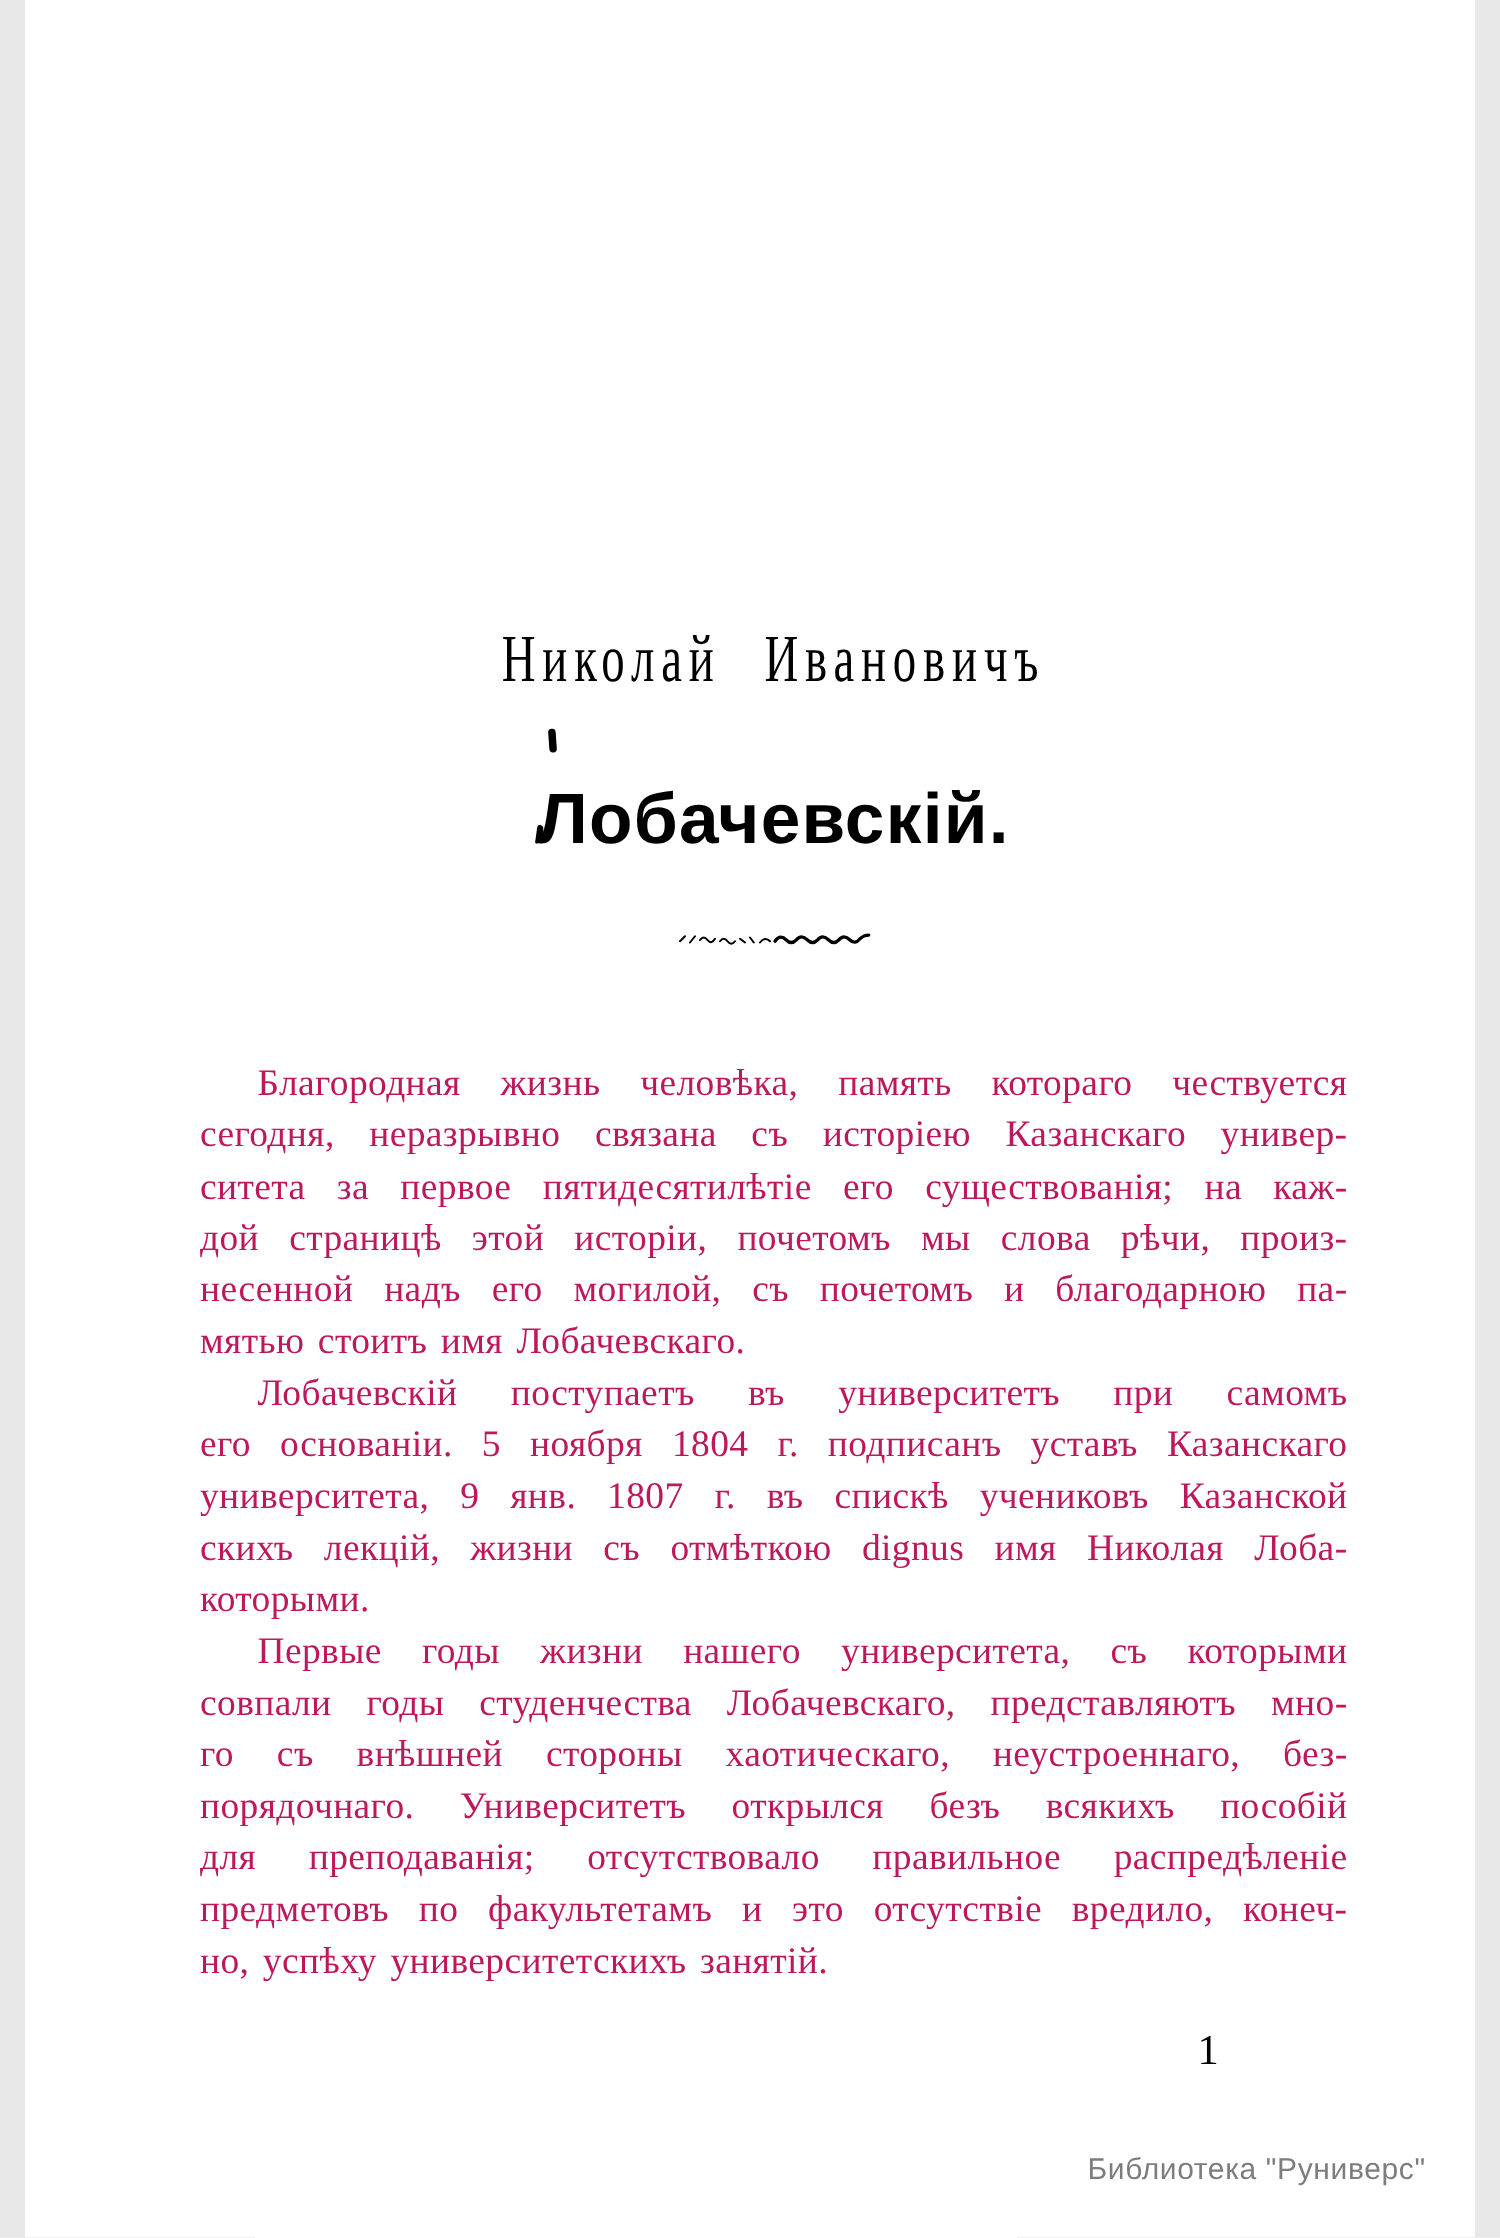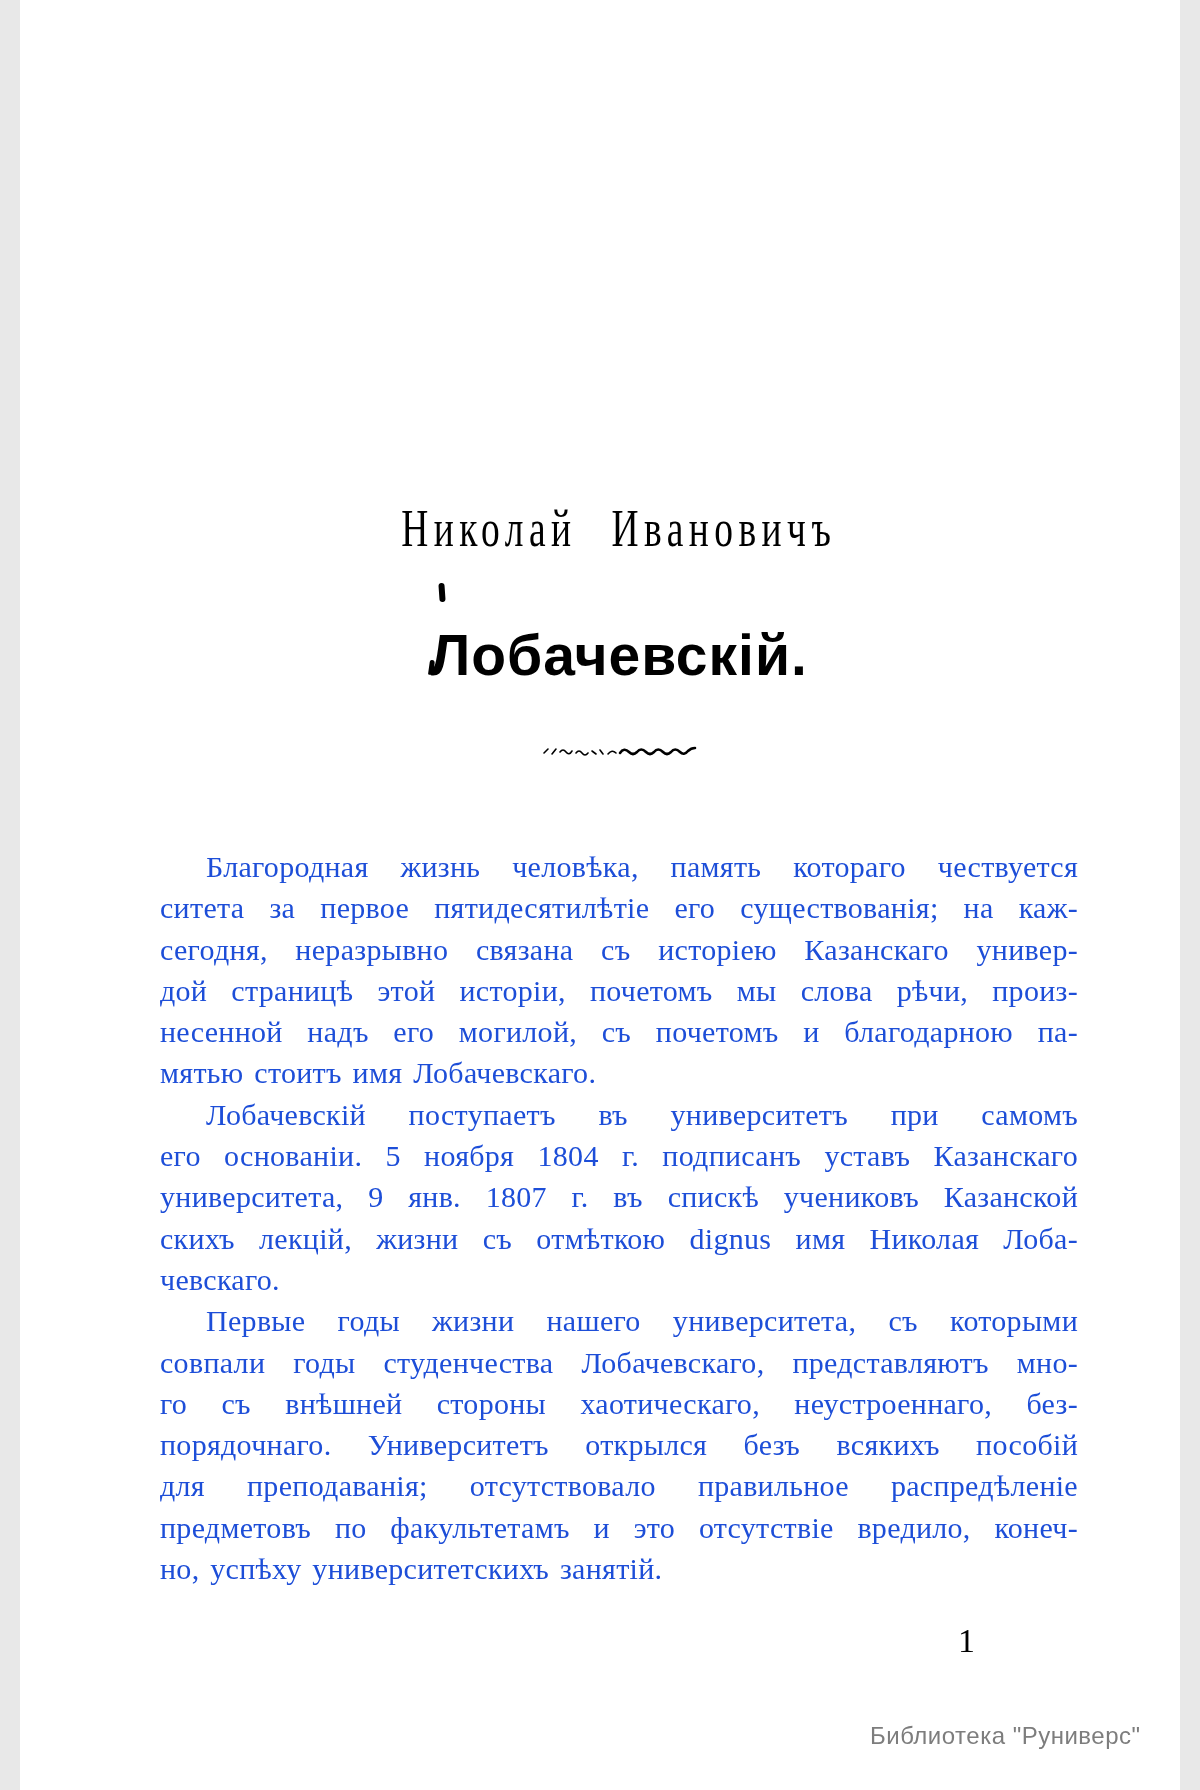--- a/index.html
+++ b/index.html
@@ -55,21 +55,21 @@
   .divider{
     position:absolute;left:522px;top:744px;width:160px;height:18px;
   }
   
   .body-text{
     position:absolute;left:140px;top:846px;width:918px;
     font-size:30px;
     line-height:41.3px;
     letter-spacing:0.3px;
     word-spacing:3px;
-    color:#1d4ed8;
+    color:#be185d;
   }
   .body-text .line{
     display:block;
     height:41.3px;
     text-align:justify;
     text-align-last:justify;
     white-space:normal;
     overflow:visible;
   }
   .body-text .line.indent{ padding-left:46px; }
@@ -105,30 +105,30 @@
 
   <div class="ink-mark-b"></div>
 
   <svg class="divider" viewBox="0 0 160 18" xmlns="http://www.w3.org/2000/svg">
     <path d="M2 9 l4 -4 M10 10 l4 -5 M18 8 q3 -4 6 0 q3 4 6 -1 M34 9 q3 -4 6 0 q3 4 6 0 M50 7 l4 3 M58 6 l3 4 M66 10 q4 -5 8 -1" fill="none" stroke="#000" stroke-width="1.6" stroke-linecap="round"></path>
     <path d="M78 9 q4 -6 9 -1 q4 4 8 0 q4 -5 9 0 q4 4 8 0 q4 -5 9 0 q4 4 8 0 q4 -5 9 0 q4 4 8 -1 q3 -3 7 -3" fill="none" stroke="#000" stroke-width="2.6" stroke-linecap="round"></path>
   </svg>
 
   <div class="body-text">
       <div class="line indent">Благородная жизнь человѣка, память котораго чествуется</div>
+      <div class="line">сегодня, неразрывно связана съ исторіею Казанскаго универ-</div>
       <div class="line">ситета за первое пятидесятилѣтіе его существованія; на каж-</div>
-      <div class="line">сегодня, неразрывно связана съ исторіею Казанскаго универ-</div>
       <div class="line">дой страницѣ этой исторіи, почетомъ мы слова рѣчи, произ-</div>
       <div class="line">несенной надъ его могилой, съ почетомъ и благодарною па-</div>
       <div class="line last">мятью стоитъ имя Лобачевскаго.</div>
       <div class="line indent">Лобачевскій поступаетъ въ университетъ при самомъ</div>
       <div class="line">его основаніи. 5 ноября 1804 г. подписанъ уставъ Казанскаго</div>
       <div class="line">университета, 9 янв. 1807 г. въ спискѣ учениковъ Казанской</div>
       <div class="line">скихъ лекцій, жизни съ отмѣткою dignus имя Николая Лоба-</div>
-      <div class="line last">чевскаго.</div>
+      <div class="line last">которыми.</div>
       <div class="line indent">Первые годы жизни нашего университета, съ которыми</div>
       <div class="line">совпали годы студенчества Лобачевскаго, представляютъ мно-</div>
       <div class="line">го съ внѣшней стороны хаотическаго, неустроеннаго, без-</div>
       <div class="line">порядочнаго. Университетъ открылся безъ всякихъ пособій</div>
       <div class="line">для преподаванія; отсутствовало правильное распредѣленіе</div>
       <div class="line">предметовъ по факультетамъ и это отсутствіе вредило, конеч-</div>
       <div class="line last">но, успѣху университетскихъ занятій.</div>
     </div>
 
   <div class="page-number">1</div>

